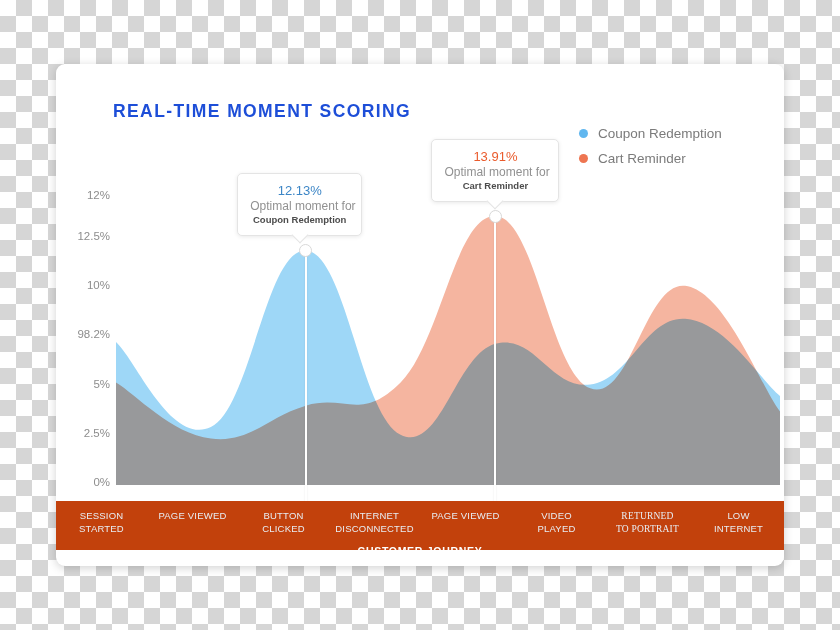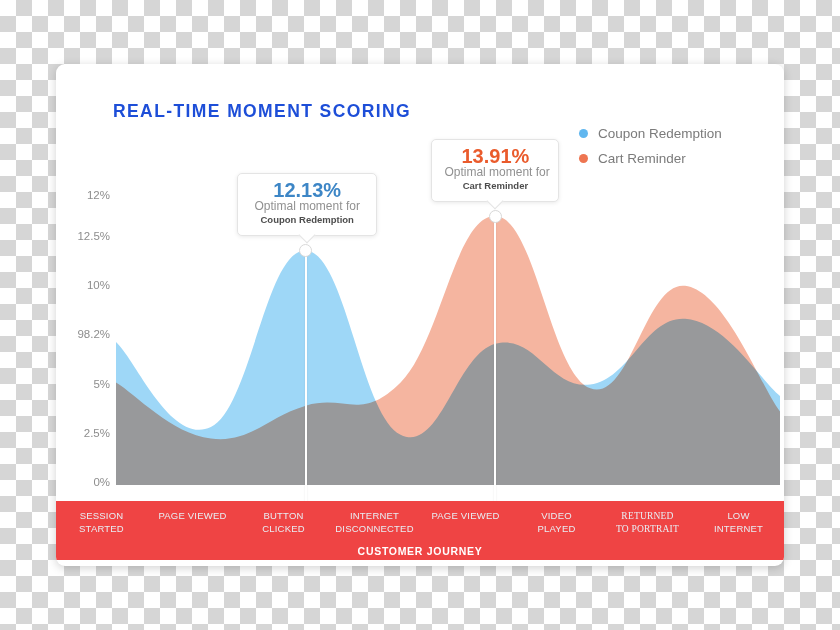--- a/index.html
+++ b/index.html
@@ -114,22 +114,22 @@
     position: absolute;
     background: #ffffff;
     border: 1px solid #e4e4e4;
     border-radius: 5px;
     box-shadow: 0 1px 4px rgba(0,0,0,0.09);
     text-align: center;
     padding: 7px 12px 9px 12px;
     box-sizing: border-box;
   }
   .tooltip .tt-value {
-    font-size: 20px;
-    font-weight: bold;
+    font-size: 13px;
+    font-weight: normal;
     line-height: 19px;
   }
   .tooltip .tt-sub {
     font-size: 12px;
     color: #919191;
     line-height: 13px;
     white-space: nowrap;
   }
   .tooltip .tt-name {
     font-size: 9.5px;
@@ -143,21 +143,21 @@
     left: 50%;
     bottom: -6px;
     margin-left: -6px;
     width: 11px;
     height: 11px;
     background: #ffffff;
     border-right: 1px solid #e4e4e4;
     border-bottom: 1px solid #e4e4e4;
     transform: rotate(45deg);
   }
-  #tooltip-blue   { left: 223px; top: 125px; width: 140px; }
+  #tooltip-blue   { left: 223px; top: 125px; width: 125px; }
   #tooltip-blue   .tt-value { color: #3d86c6; }
   #tooltip-orange { left: 331px; top: 76px;  width: 128px; }
   #tooltip-orange .tt-value { color: #ea5b2c; }
 
   
   .marker-line {
     position: absolute;
     width: 2px;
     background: #ffffff;
     box-shadow: 0 0 2px rgba(0,0,0,0.10);
@@ -175,22 +175,22 @@
   #marker-dot-blue    { left: 226px; top: 187px; }
   #marker-line-orange { left: 394px; top: 144px; height: 293px; }
   #marker-dot-orange  { left: 389px; top: 138px; }
 
   
   #journey-bar {
     position: absolute;
     left: 0;
     top: 437px;
     width: 728px;
-    height: 59px;
-    background: #ef4444;
+    height: 49px;
+    background: #c2410c;
   }
   #journey-steps {
     position: absolute;
     left: 0;
     top: 0;
     width: 728px;
     height: 40px;
   }
   .journey-step {
     position: absolute;

